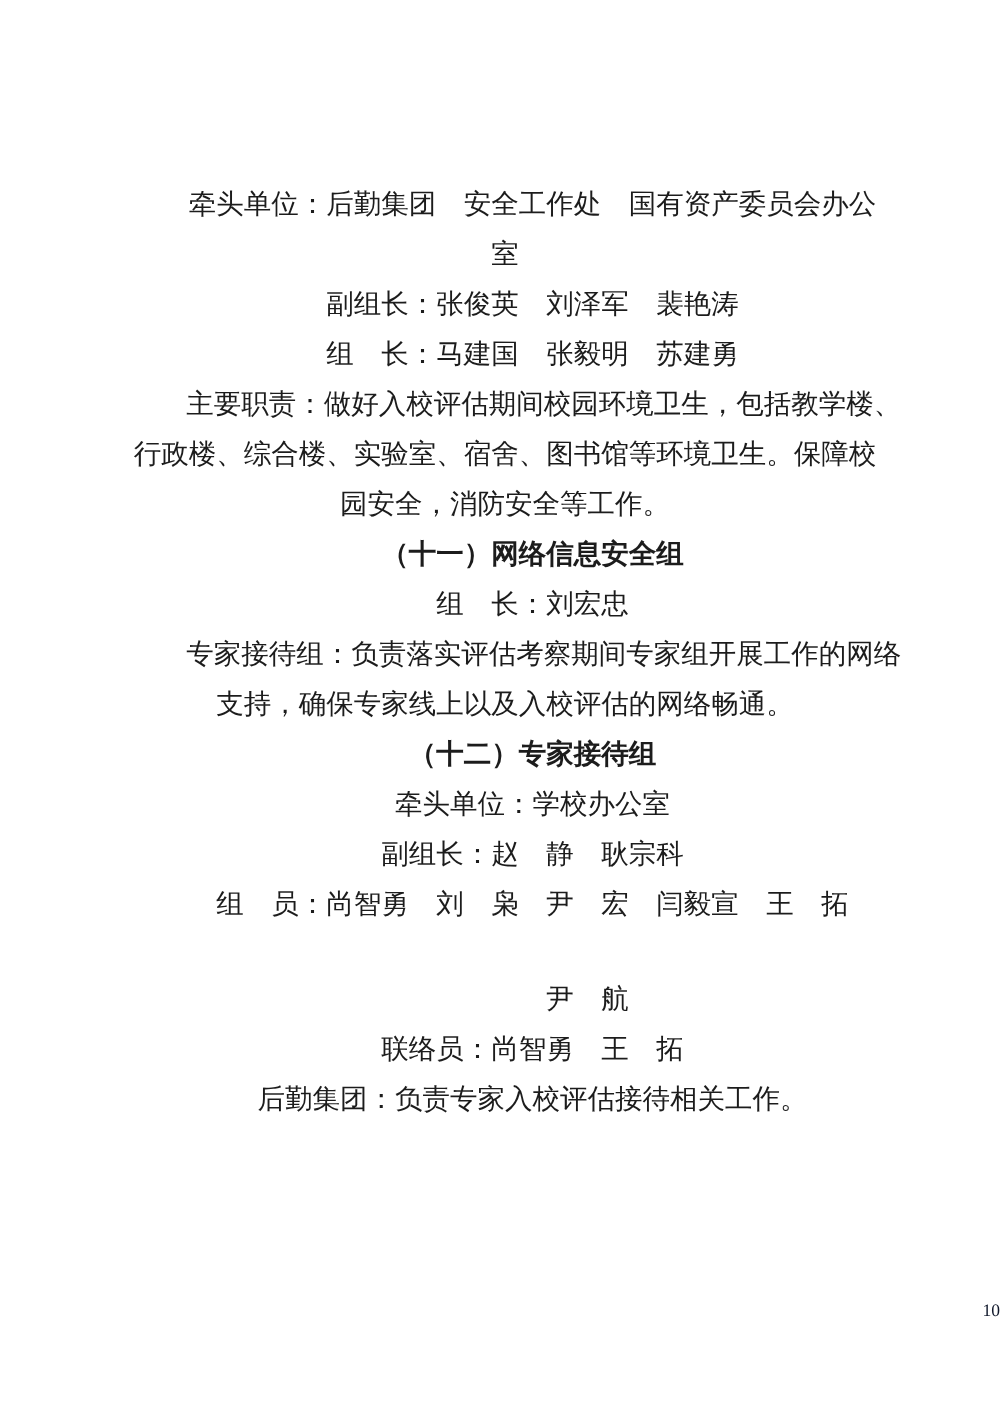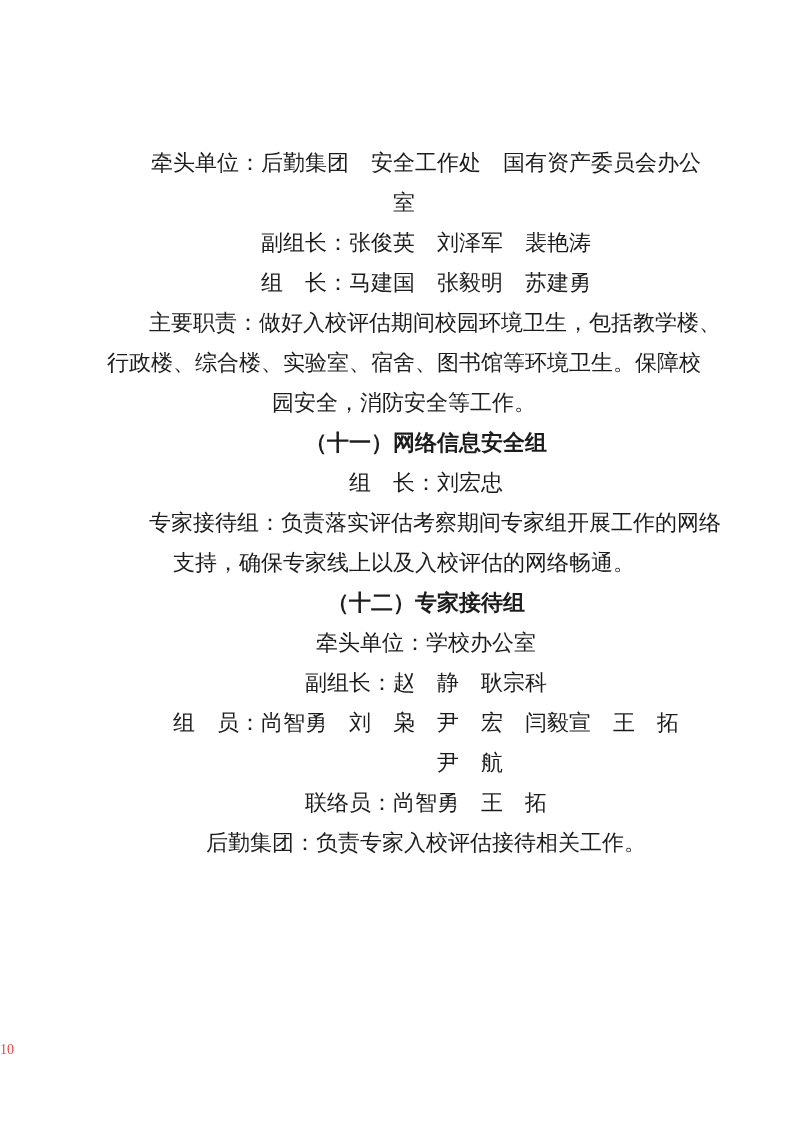--- a/index.html
+++ b/index.html
@@ -27,34 +27,35 @@
     height: 40px;
     line-height: 40px;
     white-space: nowrap;
     text-align: center;
   }
   .indent {
     padding-left: 44px;   
   }
   .hang {
     padding-left: 132px;  
+    margin-top: 36px;
   }
   .heading {
     font-weight: bold;
     font-family: Liberation Serif, serif;
   }
   .page-number {
     position: absolute;
     top: 1040px;
     left: 0;
     width: 800px;
-    text-align: left;
+    text-align: right;
     font-size: 14px;
     line-height: 20px;
-    color: #ef4444;
+    color: #0f172a;
   }
 </style>
 </head>
 <body>
 
 <div class="page">
   <div class="content">
 
     <div class="line indent">牵头单位：后勤集团　安全工作处　国有资产委员会办公</div>
     <div class="line">室</div>

